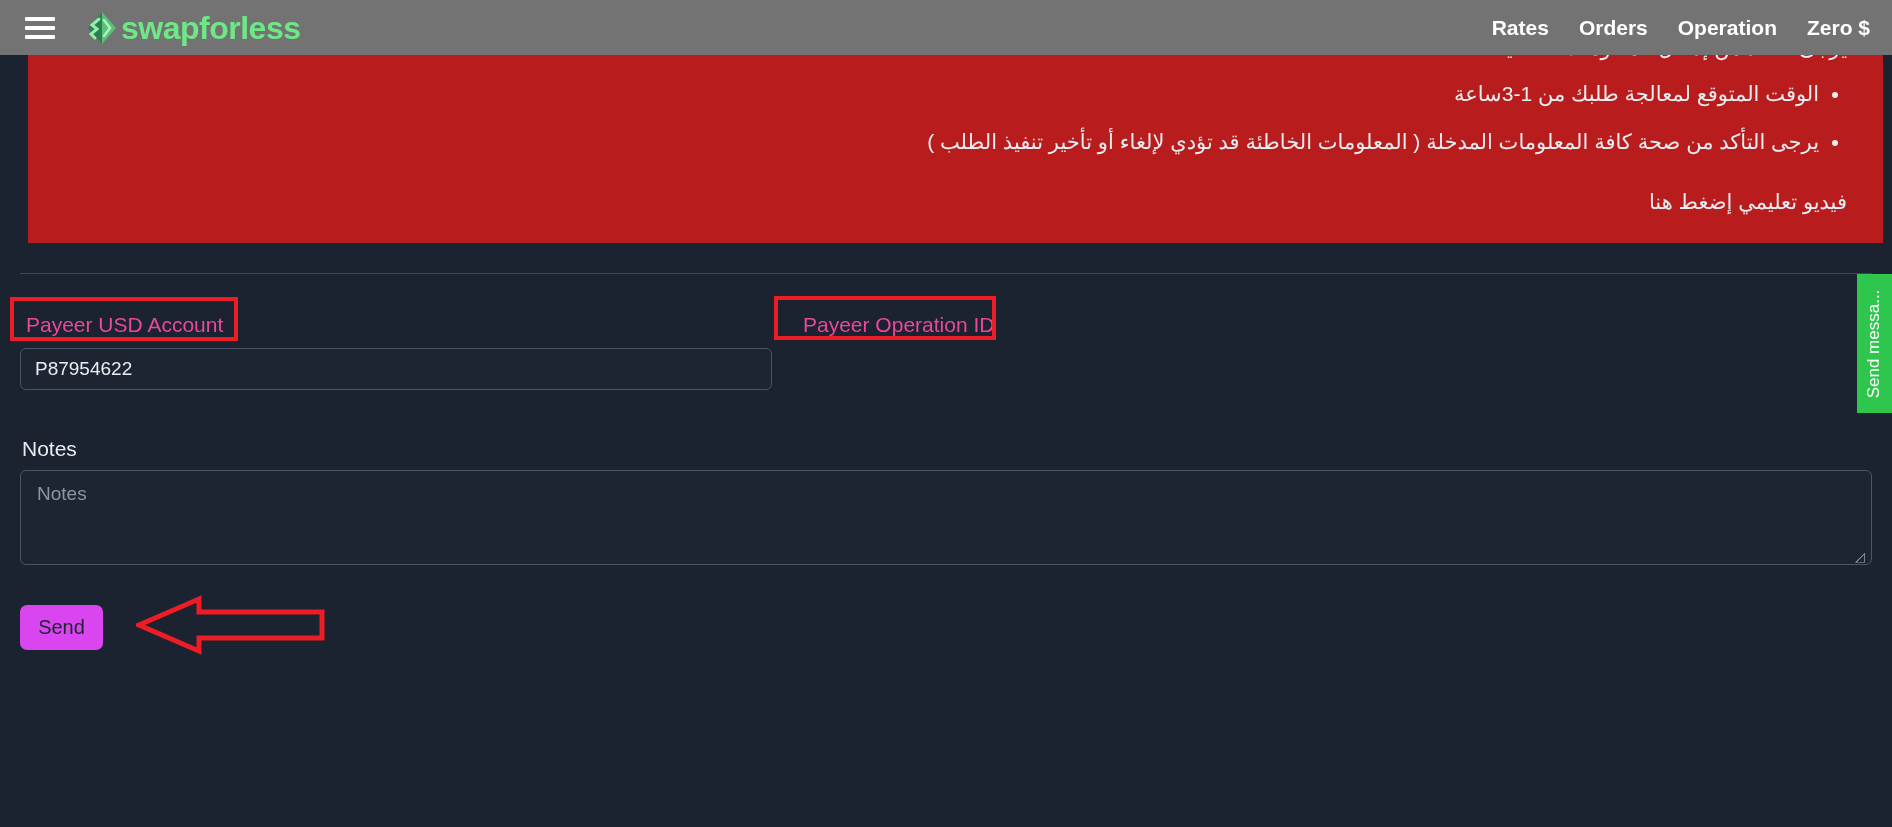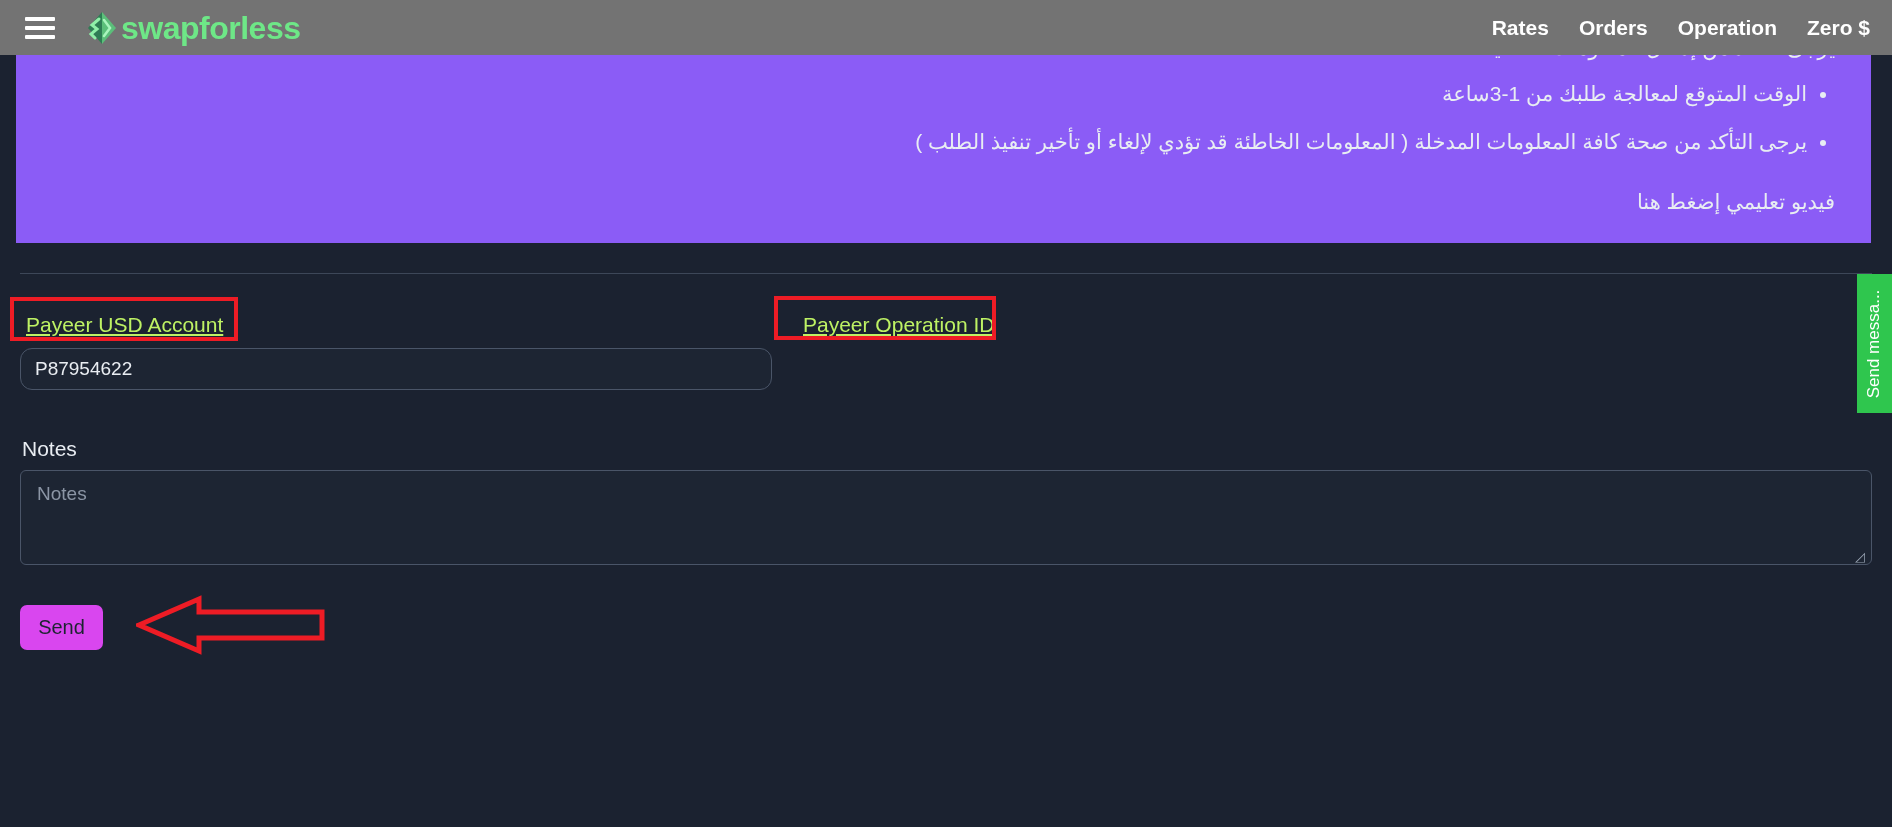--- a/index.html
+++ b/index.html
@@ -32,22 +32,22 @@
   }
 
   .nav { margin-left: auto; margin-right: 22px; display: flex; align-items: center; gap: 30px; }
   .nav a {
     color: #ffffff; font-size: 21px; font-weight: bold; text-decoration: none;
     white-space: nowrap; cursor: pointer;
   }
 
   
   .alert {
-    position: absolute; top: 55px; left: 16px; width: 1855px; height: 188px;
-    background: #8b5cf6;
+    position: absolute; top: 55px; left: 28px; width: 1855px; height: 188px;
+    background: #b91c1c;
     color: #e8edf2;
     direction: rtl; text-align: right;
     overflow: hidden;
   }
   .alert-inner { padding: 0 36px; }
   .alert-clip { height: 6px; overflow: hidden; }
   .alert-clip .clipped { font-size: 21px; line-height: 1.4; margin-top: -22px; display: block; }
   .alert ul { list-style: disc; margin: 0; padding-right: 28px; }
   .alert li { font-size: 21px; line-height: 1.45; margin-top: 18px; }
   .alert .videoline { font-size: 21px; margin-top: 32px; }
@@ -57,41 +57,41 @@
     position: absolute; top: 273px; left: 20px; width: 1852px; height: 1px;
     background: #3d4758;
   }
 
   
   .form-area { position: absolute; top: 290px; left: 0; width: 1892px; }
 
   .field-row { position: relative; height: 100px; }
 
   .label {
-    position: absolute; font-size: 21px; color: #bef264; white-space: nowrap; text-decoration: underline;
+    position: absolute; font-size: 21px; color: #ec4899; white-space: nowrap;
   }
   .label.l1 { left: 26px; top: 23px; }
   .label.l2 { left: 803px; top: 23px; }
 
   
   .annot-box {
     position: absolute; border: 4px solid #ee1c25; pointer-events: none;
   }
   .annot-box.b1 { left: 10px; top: 7px; width: 228px; height: 44px; }
   .annot-box.b2 { left: 774px; top: 6px; width: 222px; height: 44px; }
 
   .input {
     position: absolute; top: 58px; height: 42px;
     background: #1d2533; border: 1px solid #4a5568; border-radius: 6px;
     color: #e9edf2; font-size: 19px;
     padding: 0 14px; line-height: 40px;
     font-family: "Liberation Sans", sans-serif;
     outline: none;
   }
-  .input.i1 { left: 20px; width: 752px; border-radius: 12px; }
+  .input.i1 { left: 20px; width: 752px; }
   .input.i2 { left: 799px; width: 1053px; border: 2px solid #5fa8e8; }
 
   
   .notes-label { position: absolute; left: 22px; top: 147px; font-size: 21px; color: #e9edf2; }
   .notes-area {
     position: absolute; left: 20px; top: 180px; width: 1852px; height: 95px;
     background: #1d2533; border: 1px solid #4a5568; border-radius: 6px;
     color: #e9edf2; font-size: 19px; padding: 12px 16px;
     font-family: "Liberation Sans", sans-serif; resize: none; outline: none;
   }

